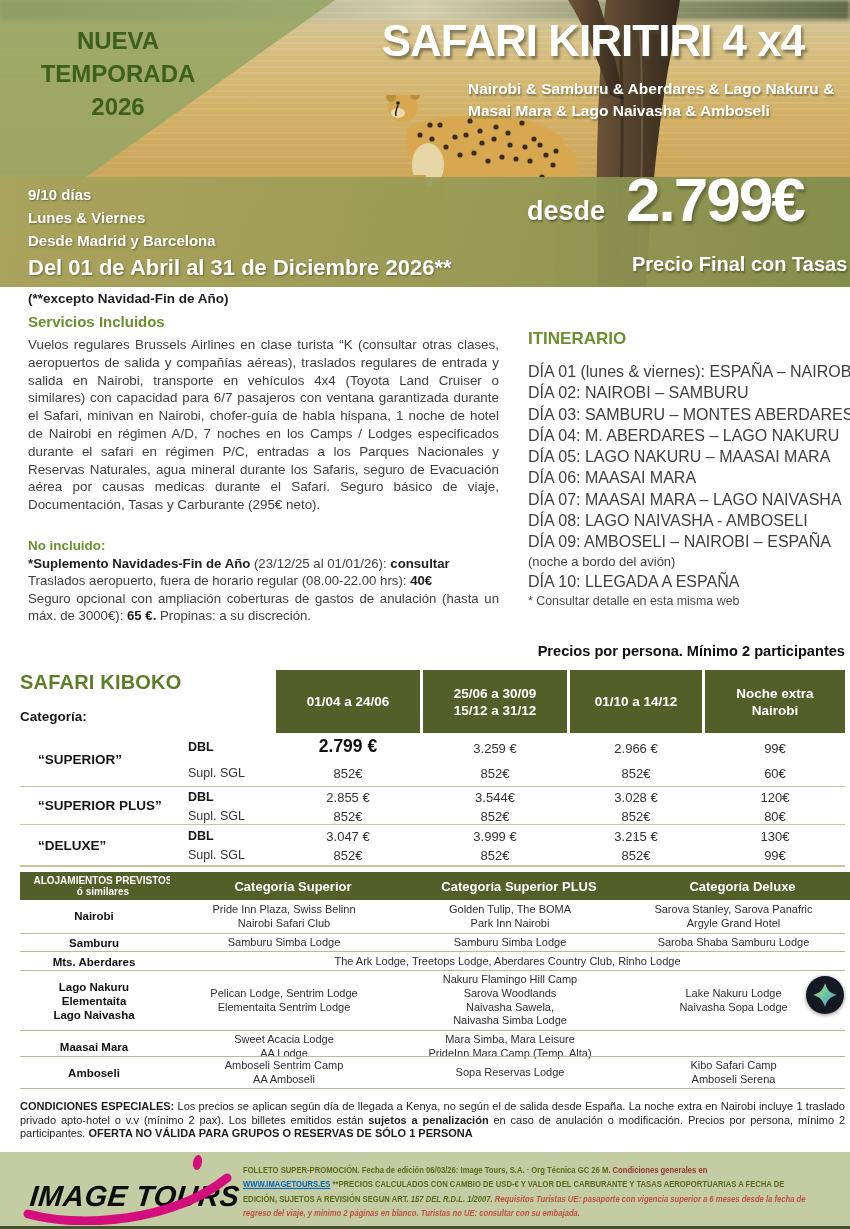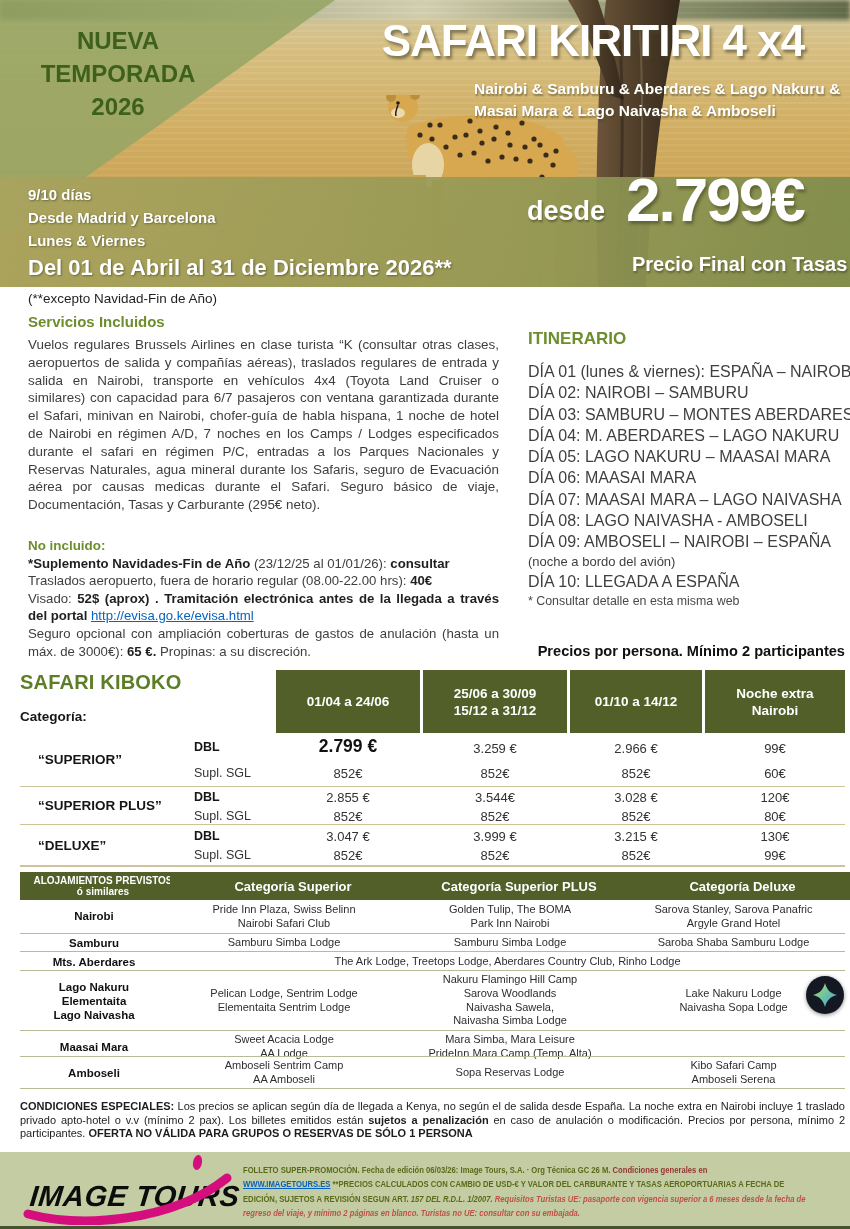--- a/index.html
+++ b/index.html
@@ -15,35 +15,35 @@
   .grass-tex{position:absolute;inset:0;background:repeating-linear-gradient(180deg,rgba(255,255,255,.04) 0 2px,rgba(120,90,30,.03) 2px 6px);}
   .tree-svg{position:absolute;left:540px;top:0;}
   .cheetah-svg{position:absolute;left:370px;top:95px;}
   .badge{position:absolute;top:0;left:0;width:335px;height:238px;background:rgba(150,165,100,.88);
         clip-path:polygon(0 0,100% 0,0 100%);}
   .badge-text{position:absolute;top:24px;left:8px;width:220px;text-align:center;font-weight:bold;
         font-size:24px;line-height:33px;color:#3d611c;}
   .hero-title{position:absolute;top:16px;left:338px;width:510px;text-align:center;font-size:44px;font-weight:bold;
         color:#fff;letter-spacing:-1px;white-space:nowrap;text-shadow:2px 3px 3px rgba(75,70,40,.6);}
   .hero-sub{position:absolute;top:78px;left:468px;font-size:15.5px;font-weight:bold;color:#fff;line-height:22px;
-        text-shadow:1px 2px 2px rgba(75,70,40,.6);margin-left:6px;}
+        text-shadow:1px 2px 2px rgba(75,70,40,.6);}
   .band{position:absolute;top:177px;left:0;width:850px;height:110px;
         background:linear-gradient(90deg,rgba(169,163,93,.93),rgba(150,154,86,.92) 55%,rgba(126,140,76,.92));}
   .band-left{position:absolute;top:183px;left:28px;color:#fff;text-shadow:1px 1px 2px rgba(60,60,30,.55);}
   .band-left .l{font-size:15px;font-weight:bold;line-height:23px;}
   .band-dates{font-size:22px;font-weight:bold;margin-top:3px;white-space:nowrap;}
   .band-desde{position:absolute;top:196px;left:527px;font-size:27px;font-weight:bold;color:#fff;
         text-shadow:1px 2px 2px rgba(60,60,30,.55);}
   .band-price{position:absolute;top:164px;left:626px;width:220px;font-size:62px;font-weight:bold;color:#fff;
         letter-spacing:-2px;text-shadow:2px 3px 3px rgba(60,60,30,.5);white-space:nowrap;}
   .band-pricenote{position:absolute;top:253px;left:632px;font-size:20px;font-weight:bold;color:#fff;
         text-shadow:1px 2px 2px rgba(60,60,30,.55);white-space:nowrap;}
 
   
-  .exception{position:absolute;top:291px;left:28px;font-size:13.5px;font-weight:normal;color:#1f1f1f;}
+  .exception{position:absolute;top:291px;left:28px;font-size:13.5px;font-weight:bold;color:#1f1f1f;}
   .svc-title{position:absolute;top:313px;left:28px;font-size:15px;font-weight:bold;color:#6d8e2d;}
   .svc-body{position:absolute;top:336px;left:28px;width:471px;font-size:13.4px;line-height:17.8px;
         text-align:justify;color:#3e3e3e;}
   .ninc{position:absolute;top:537px;left:28px;width:471px;font-size:13.2px;line-height:17.6px;color:#3e3e3e;}
   .ninc-title{font-weight:bold;color:#6d8e2d;font-size:13.4px;}
   .b{font-weight:bold;color:#1f1f1f;}
   .jline{text-align:justify;}
   a.link{color:#0563c1;text-decoration:underline;cursor:pointer;}
 
   .itin-title{position:absolute;top:329px;left:528px;font-size:17px;font-weight:bold;color:#6d8e2d;}
@@ -54,21 +54,21 @@
   .price-note{position:absolute;top:643px;left:445px;width:400px;text-align:right;font-size:14.6px;
         font-weight:bold;color:#111;}
 
   
   .pt-title{position:absolute;top:671px;left:20px;font-size:20px;font-weight:bold;color:#5d7e26;letter-spacing:.2px;}
   .pt-cat{position:absolute;top:709px;left:20px;font-size:13.5px;font-weight:bold;color:#161616;}
   .pt-head{position:absolute;top:670px;height:63px;background:#525f28;color:#fff;font-weight:bold;font-size:13.5px;
         display:flex;align-items:center;justify-content:center;text-align:center;line-height:17px;white-space:pre-line;}
   .pth1{left:276px;width:144px;} .pth2{left:423px;width:144px;} .pth3{left:570px;width:132px;} .pth4{left:705px;width:140px;}
   .pt-rowlabel{position:absolute;left:38px;font-size:13.5px;font-weight:bold;color:#161616;white-space:nowrap;}
-  .pt-type{position:absolute;left:194px;font-size:12.5px;color:#333;}
+  .pt-type{position:absolute;left:188px;font-size:12.5px;color:#333;}
   .pt-type.tb{font-weight:bold;color:#161616;}
   .pt-val{position:absolute;text-align:center;font-size:13px;color:#333;}
   .v1{left:276px;width:144px;} .v2{left:423px;width:144px;} .v3{left:570px;width:132px;} .v4{left:705px;width:140px;}
   .big{font-size:17.5px;font-weight:bold;color:#111;}
   .pt-sep{position:absolute;left:20px;width:825px;height:1px;background:#cdc49c;}
 
   
   .ht-head{position:absolute;top:872px;height:28px;background:#525f28;color:#fff;font-weight:bold;
         display:flex;align-items:center;justify-content:center;text-align:center;padding-left:9px;}
   .hth0{left:20px;width:148px;font-size:10px;line-height:11.5px;white-space:pre-line;}
@@ -182,43 +182,40 @@
 
     <div class="hero-title">SAFARI KIRITIRI 4 x4</div>
     <div class="hero-sub">
       <div>Nairobi &amp; Samburu &amp; Aberdares &amp; Lago Nakuru &amp;</div>
       <div>Masai Mara &amp; Lago Naivasha &amp; Amboseli</div>
     </div>
 
     <div class="band"></div>
     <div class="band-left">
       <div class="l">9/10 días</div>
+      <div class="l">Lunes &amp; Viernes</div>
       <div class="l">Desde Madrid y Barcelona</div>
-      <div class="l">Lunes &amp; Viernes</div>
       <div class="band-dates">Del 01 de Abril al 31 de Diciembre 2026**</div>
     </div>
     <div class="band-desde">desde</div>
     <div class="band-price">2.799€</div>
     <div class="band-pricenote">Precio Final con Tasas</div>
   </div>
 
   <div class="exception">(**excepto Navidad-Fin de Año)</div>
   <div class="svc-title">Servicios Incluidos</div>
   <div class="svc-body">Vuelos regulares Brussels Airlines en clase turista “K (consultar otras clases, aeropuertos de salida y compañías aéreas), traslados regulares de entrada y salida en Nairobi, transporte en vehículos 4x4 (Toyota Land Cruiser o similares) con capacidad para 6/7 pasajeros con ventana garantizada durante el Safari, minivan en Nairobi, chofer-guía de habla hispana, 1 noche de hotel de Nairobi en régimen A/D, 7 noches en los Camps / Lodges especificados durante el safari en régimen P/C, entradas a los Parques Nacionales y Reservas Naturales, agua mineral durante los Safaris, seguro de Evacuación aérea por causas medicas durante el Safari. Seguro básico de viaje, Documentación, Tasas y Carburante (295€ neto).</div>
 
   <div class="ninc">
     <div class="ninc-title">No incluido:</div>
     <div>
       <span class="b">*Suplemento Navidades-Fin de Año</span><span> (23/12/25 al 01/01/26): </span><span class="b">consultar</span>
     </div>
     <div>
       <span>Traslados aeropuerto, fuera de horario regular (08.00-22.00 hrs): </span><span class="b">40€</span>
-    </div>
-    <div class="jline">
-      <span>Visado: </span><span class="b">52$ (aprox) .  Tramitación electrónica antes de la llegada a través del portal </span><a class="link" href="#">http://evisa.go.ke/evisa.html</a>
     </div>
     <div class="jline">
       <span>Seguro opcional con ampliación coberturas de gastos de anulación (hasta un máx. de 3000€): </span><span class="b">65 €.</span><span>  Propinas: a su discreción.</span>
     </div>
   </div>
 
   <div class="itin-title">ITINERARIO</div>
   <div class="itin">
     <div class="d">DÍA 01 (lunes &amp; viernes): ESPAÑA – NAIROBI</div>
     <div class="d">DÍA 02: NAIROBI – SAMBURU</div>

